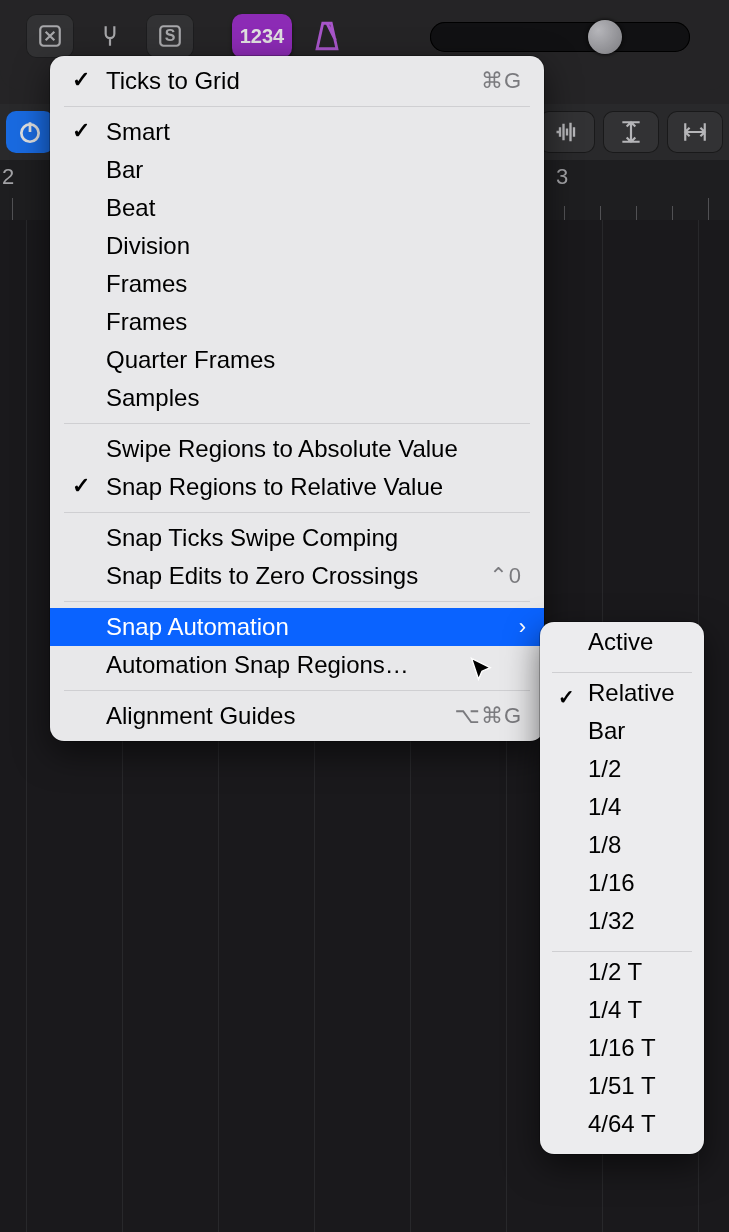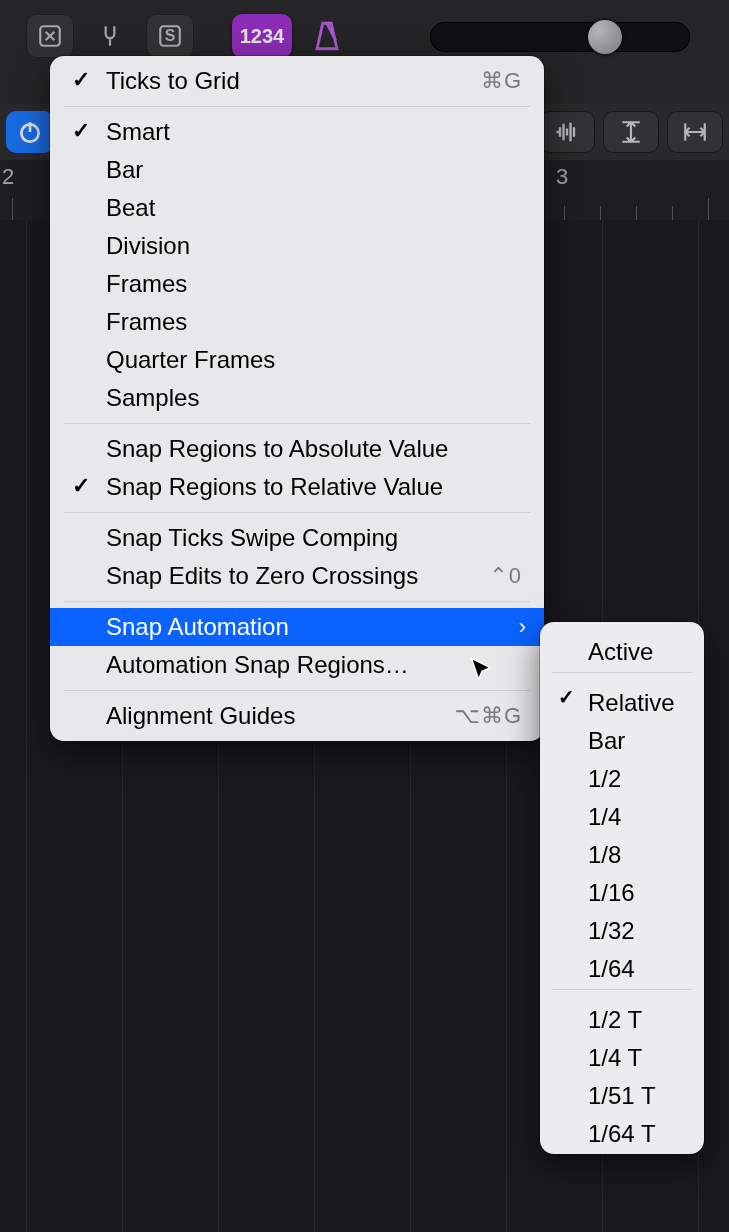--- a/index.html
+++ b/index.html
@@ -139,21 +139,21 @@
       border-radius:14px;
       box-shadow: 0 12px 34px rgba(0,0,0,.55), 0 0 0 1px rgba(0,0,0,.25);
       padding:6px 0;
       z-index:120;
       color:#000;
       font-size:24px;
     }
     .sub-item {
       position:relative;
       height:38px; padding:0 18px 0 48px;
-      display:flex; align-items:flex-end;
+      display:flex; align-items:flex-start;
     }
     .sub-check {
       position:absolute; left:18px; top:50%; transform:translateY(-54%);
       font-size:20px; font-weight:700;
     }
     .sub-sep { height:1px; background:#cfcfd2; margin:6px 12px; }
 
     
     .cursor {
       position:absolute; left:468px; top:656px; z-index:150;
@@ -275,21 +275,21 @@
   <div class="menu-item">
       <span>Quarter Frames</span>
     </div>
   <div class="menu-item">
       <span>Samples</span>
     </div>
 
   <div class="menu-sep"></div>
 
   <div class="menu-item">
-      <span>Snap Regions to Absolute Value</span>
+      <span>Swipe Regions to Absolute Value</span>
     </div>
   <div class="menu-item">
     <span class="menu-check">✓</span>
     <span>Snap Regions to Relative Value</span>
   </div>
 
   <div class="menu-sep"></div>
 
   <div class="menu-item">
       <span>Snap Ticks Swipe Comping</span>
@@ -337,33 +337,33 @@
     </div>
   <div class="sub-item">
       <span>1/8</span>
     </div>
   <div class="sub-item">
       <span>1/16</span>
     </div>
   <div class="sub-item">
       <span>1/32</span>
     </div>
-  <div class="sub-item">
-      <span>1/64</span>
-    </div>
   <div class="sub-sep"></div>
   <div class="sub-item">
       <span>1/2 T</span>
     </div>
   <div class="sub-item">
       <span>1/4 T</span>
     </div>
   <div class="sub-item">
+      <span>1/16 T</span>
+    </div>
+  <div class="sub-item">
       <span>1/51 T</span>
     </div>
   <div class="sub-item">
-      <span>1/64 T</span>
+      <span>4/64 T</span>
     </div>
 </div>
 
 <svg class="cursor" width="28" height="28" viewBox="0 0 24 24">
   <path d="M3 2l6 18 3-7 7-3z" fill="#000" stroke="#fff" stroke-width="1.2"></path>
 </svg>
 
 </body></html>

